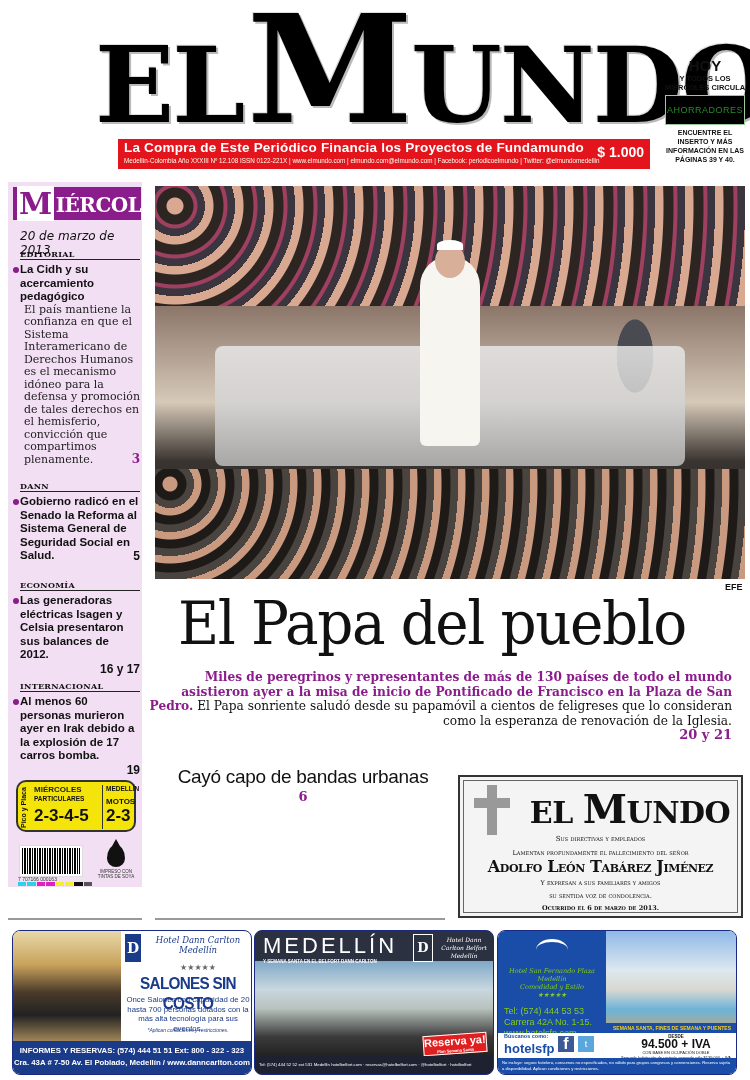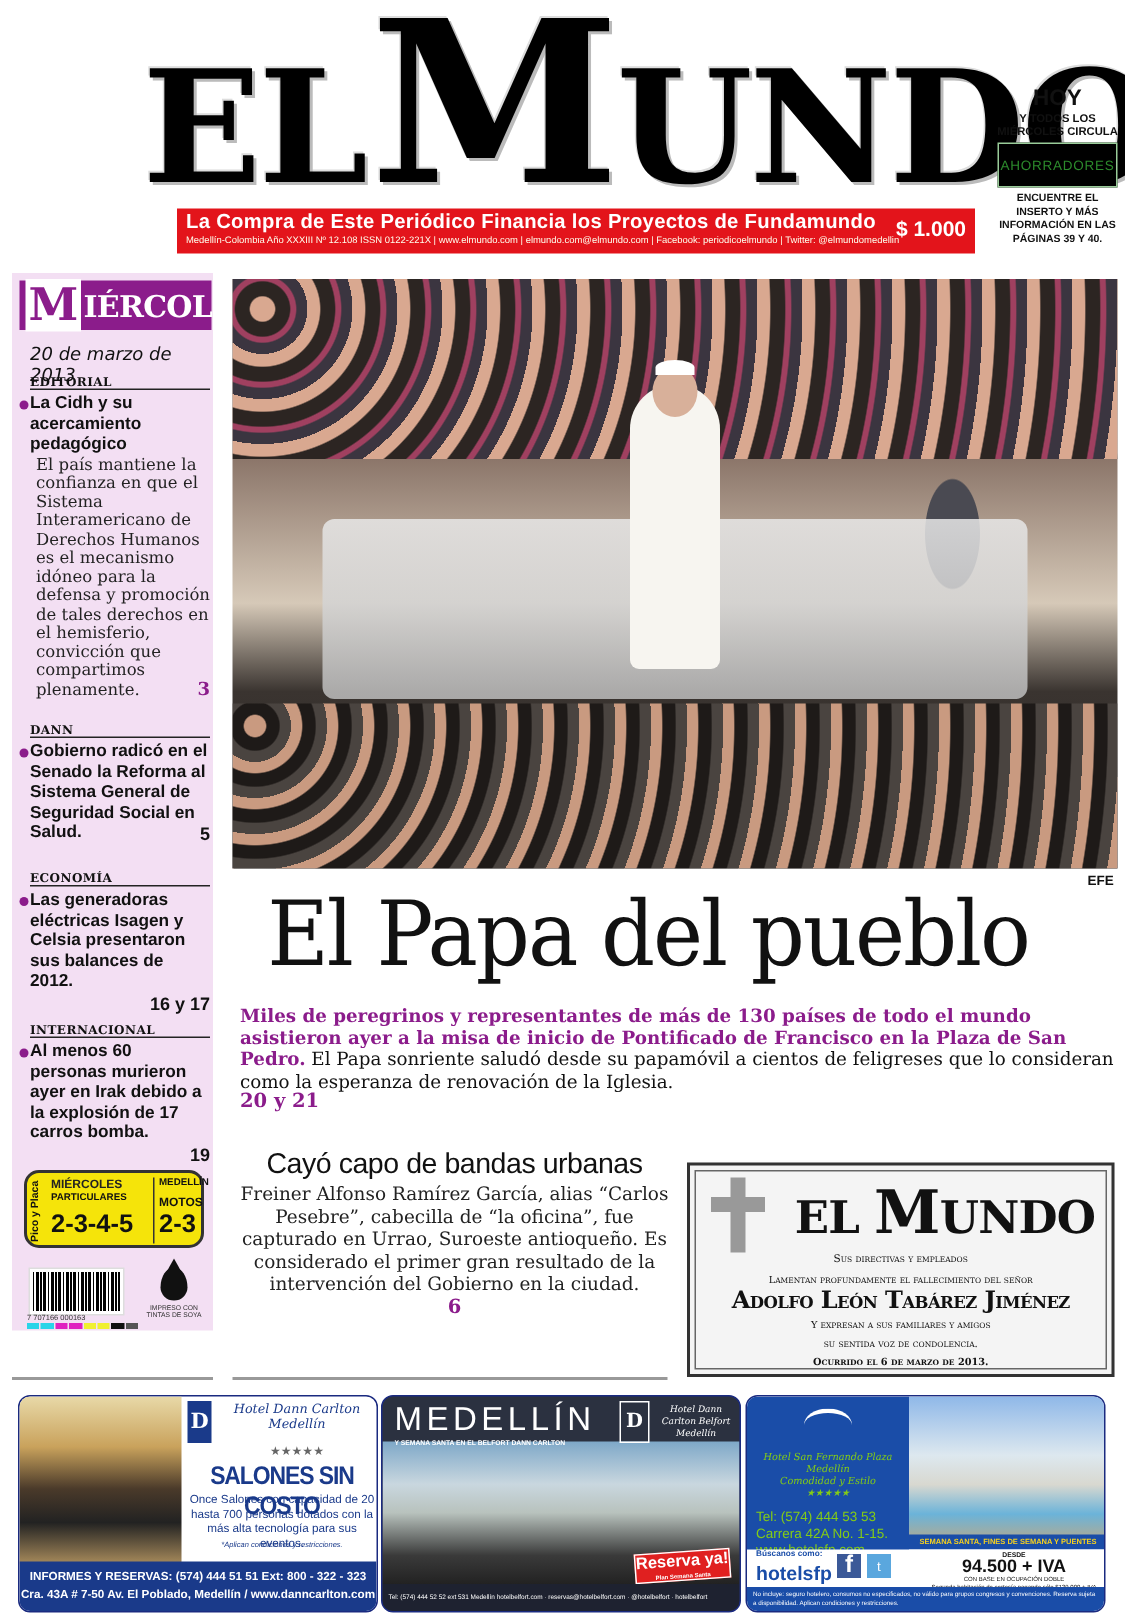--- a/index.html
+++ b/index.html
@@ -48,21 +48,21 @@
 radial-gradient(ellipse 30px 60px at 480px 170px,#4a4a52 60%,transparent 62%),
 linear-gradient(180deg,#6b5b52 0%,#8a7468 30%,#d6c9b8 55%,#3a3430 70%,#2b2624 100%);overflow:hidden}
 #photo .crowd{position:absolute;left:0;right:0;top:0;height:120px;background:repeating-radial-gradient(circle at 20px 20px,#d9a890 0 8px,#2c2522 9px 18px,#a04060 19px 22px,#3b3540 23px 30px)}
 #photo .crowd2{position:absolute;left:0;right:0;bottom:0;height:110px;background:repeating-radial-gradient(circle at 15px 15px,#c99a80 0 7px,#1e1a18 8px 16px,#4a4440 17px 24px)}
 #photo .car{position:absolute;left:60px;top:160px;width:470px;height:120px;background:linear-gradient(180deg,#e8e8e8,#bdbdbd);border-radius:8px;opacity:.85}
 #photo .pope{position:absolute;left:265px;top:70px;width:60px;height:190px;background:#f7f5f0;border-radius:30px 30px 6px 6px}
 #photo .popehead{position:absolute;left:280px;top:58px;width:30px;height:34px;background:#d8b09a;border-radius:50%}
 #photo .cap{position:absolute;left:282px;top:54px;width:26px;height:10px;background:#fff;border-radius:50% 50% 0 0}
 #credit{left:725px;top:582px;font-family:"Liberation Sans",sans-serif;font-size:9px;font-weight:bold}
 #headline{left:150px;top:588px;width:600px;text-align:center;font-family:"DejaVu Serif",serif;font-size:60px;font-weight:normal;letter-spacing:-1.5px;line-height:70px;white-space:nowrap;transform:scaleX(.94);transform-origin:left}
-#lede{left:160px;top:670px;width:588px;text-align:left;font-family:"DejaVu Serif",serif;font-size:12.2px;line-height:14.5px}
+#lede{left:144px;top:670px;width:588px;text-align:right;font-family:"DejaVu Serif",serif;font-size:12.2px;line-height:14.5px}
 #lede b{color:#8b1c8b}
 #lede .pg{display:block;color:#8b1c8b;font-weight:bold;font-size:13px}
 #story2{left:160px;top:765px;width:286px;text-align:center}
 #story2 h2{font-family:"Liberation Sans",sans-serif;font-weight:normal;font-size:19px;letter-spacing:-.3px;line-height:24px}
 #story2 p{font-family:"DejaVu Serif",serif;font-size:12.3px;line-height:15px;color:#222}
 #story2 .pg{color:#8b1c8b;font-weight:bold;font-family:"DejaVu Serif",serif;font-size:13px}
 #obit{left:458px;top:775px;width:285px;height:143px;border:2px solid #333;background:#f4f4f4;text-align:center;font-family:"DejaVu Serif",serif;color:#111}
 #obit:after{content:"";position:absolute;left:3px;top:3px;right:3px;bottom:3px;border:1px solid #666}
 #obit .cross{position:absolute;left:14px;top:8px;width:36px;height:50px}
 #obit .cross:before{content:"";position:absolute;left:13px;top:0;width:10px;height:50px;background:#999}
@@ -204,21 +204,20 @@
 </div>
 <div id="credit" class="abs">EFE</div>
 <h1 id="headline" class="abs">El Papa del pueblo</h1>
 <div id="lede" class="abs">
   <b>Miles de peregrinos y representantes de más de 130 países de todo el mundo asistieron ayer a la misa de inicio de Pontificado de Francisco en la Plaza de San Pedro.</b><span> El Papa sonriente saludó desde su papamóvil a cientos de feligreses que lo consideran como la esperanza de renovación de la Iglesia.</span>
   <span class="pg">20 y  21</span>
 </div>
 
 <div id="story2" class="abs">
   <h2>Cayó capo de bandas urbanas</h2>
-  <p>Freiner Alfonso Ramírez García, alias “Carlos Pesebre”, cabecilla de “la oficina”, fue capturado en Urrao, Suroeste antioqueño. Es considerado el primer gran resultado de la intervención del Gobierno en la ciudad.</p>
   <div class="pg">6</div>
 </div>
 <div id="rule" class="abs"></div>
 
 <div id="obit" class="abs">
   <div class="cross"></div>
   <div class="logo"><span>EL </span><span class="M">M</span><span>UNDO</span></div>
   <div class="l1">Sus directivas y empleados</div>
   <div class="l2">Lamentan profundamente el fallecimiento del señor</div>
   <div class="name">Adolfo León Tabárez Jiménez</div>

